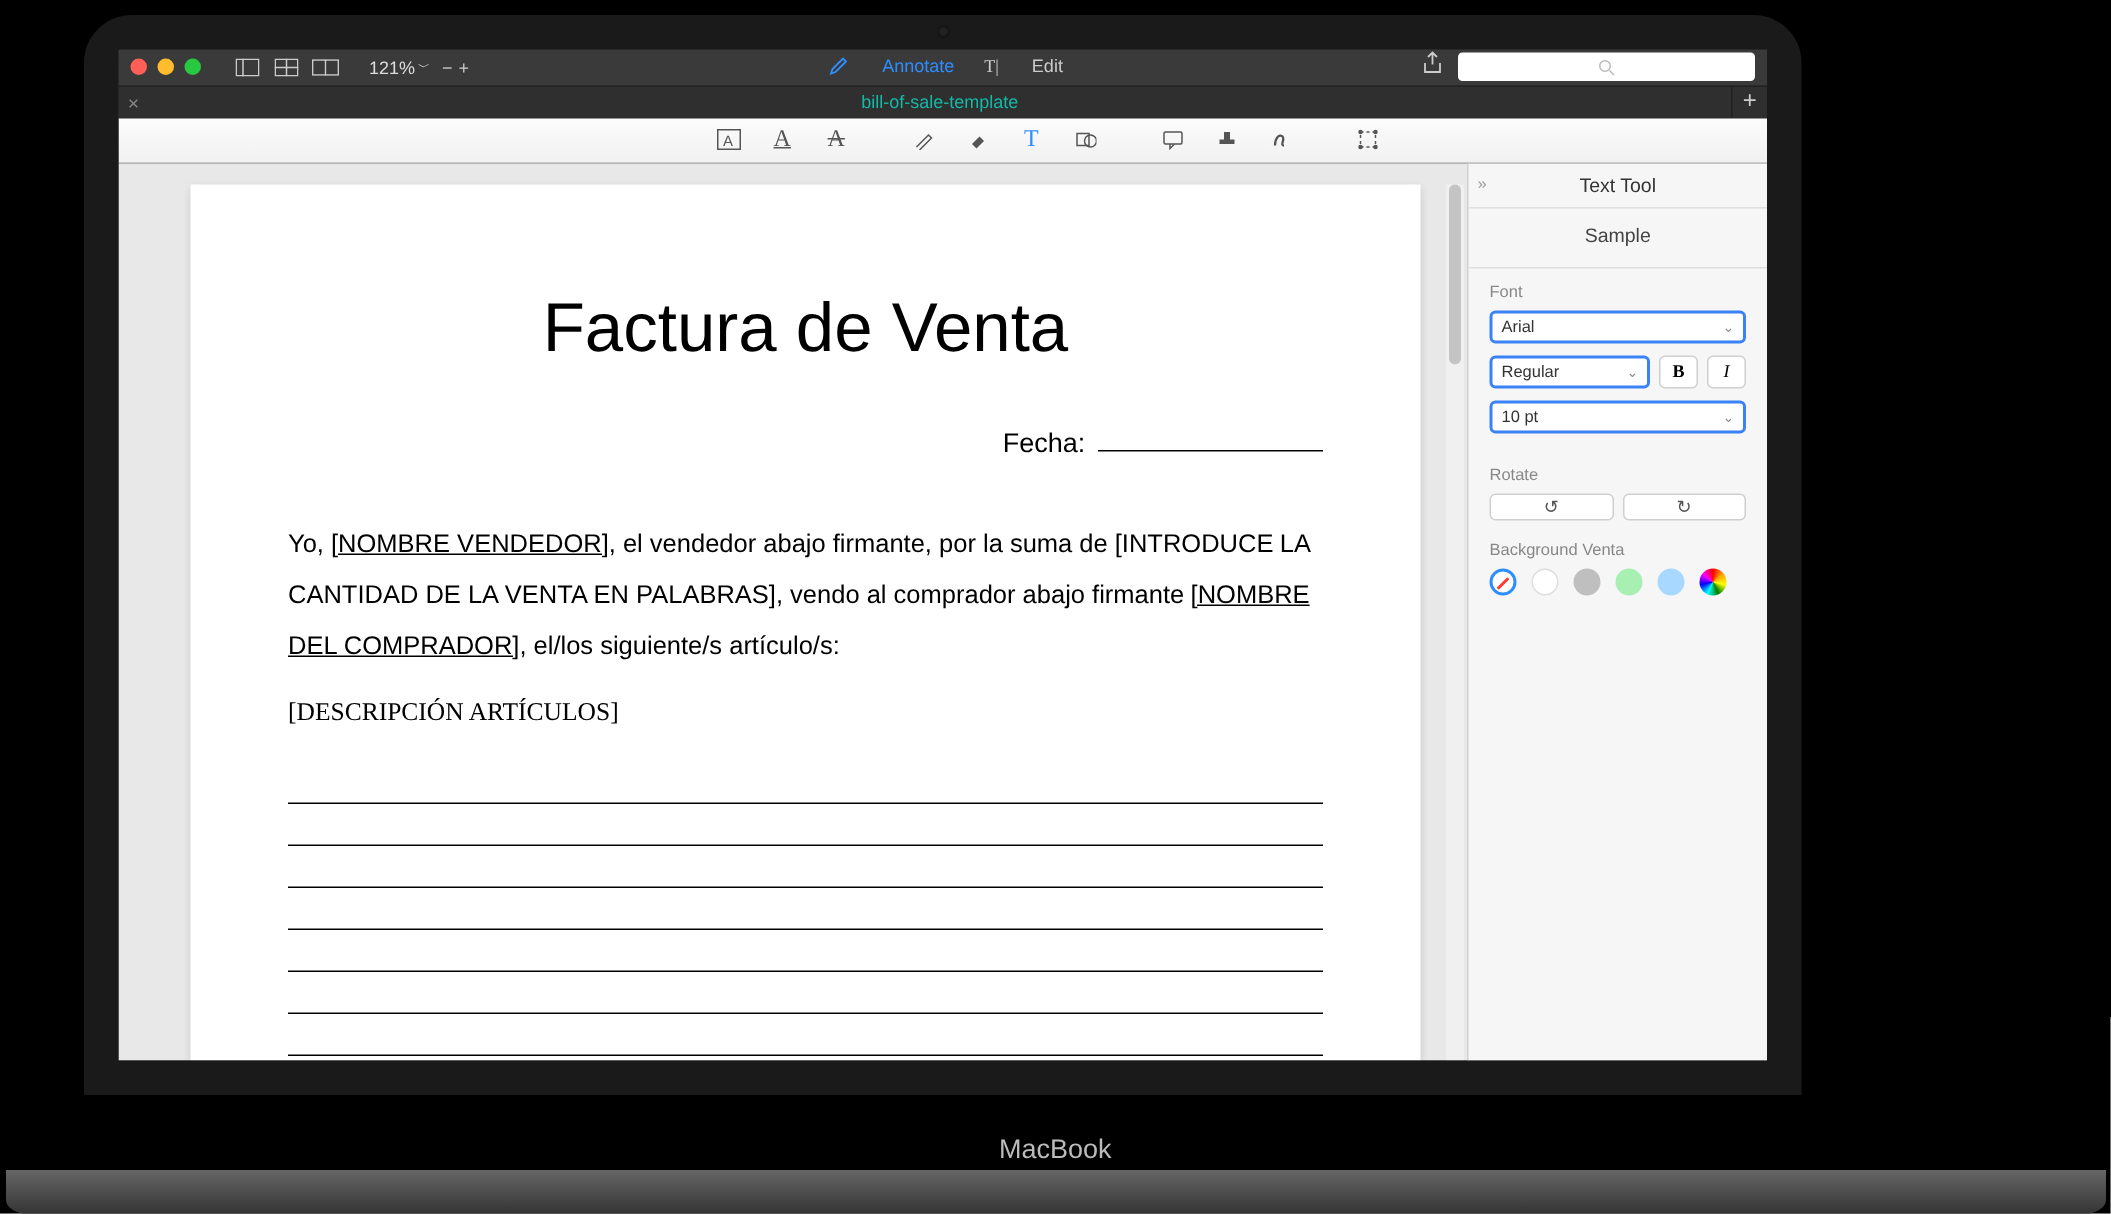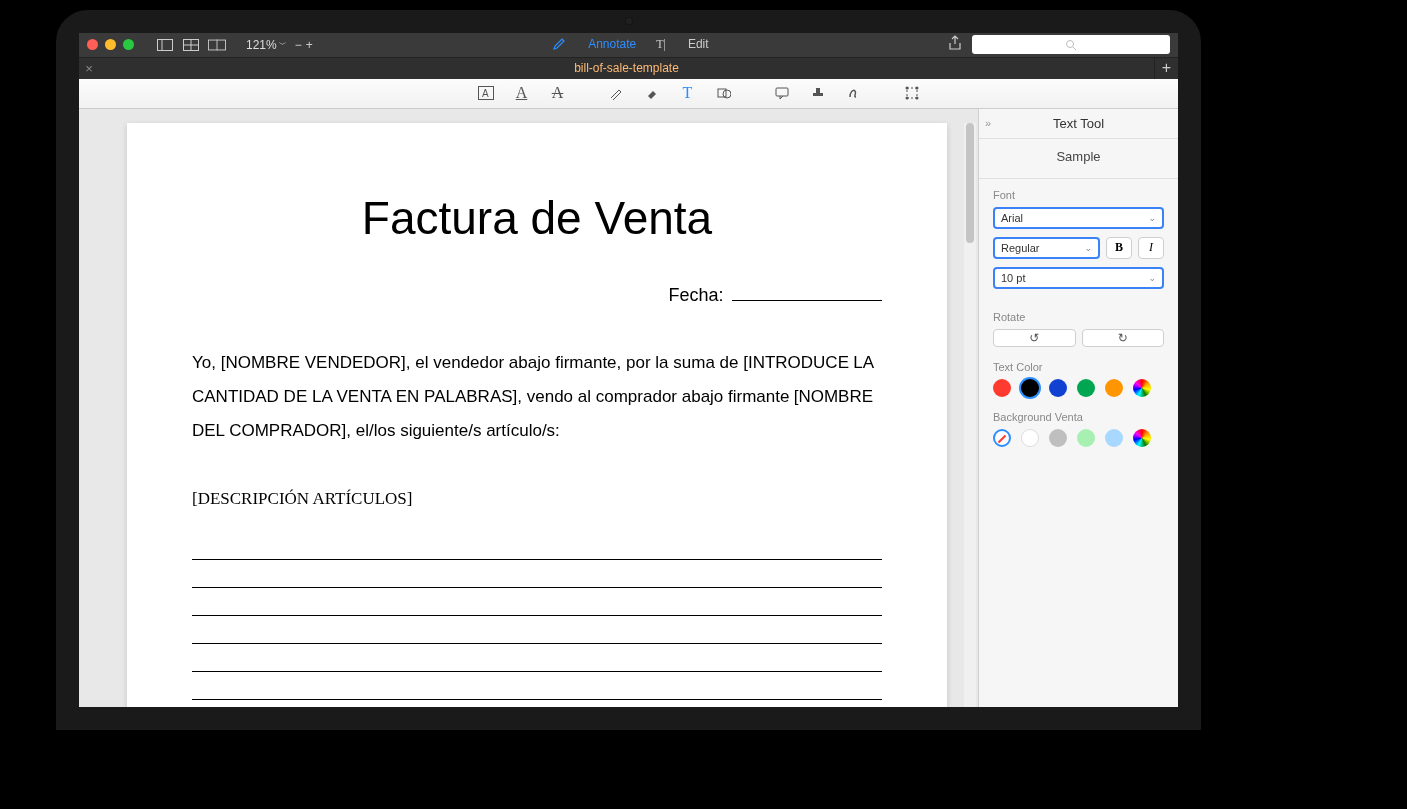--- a/index.html
+++ b/index.html
@@ -57,21 +57,21 @@
 .mode-btn { display: flex; align-items: flex-start; gap: 22px; font-size: 12px; color: #ccc; }
 .mode-btn.active { color: #2d8eff; }
 .titlebar-right { display: flex; align-items: center; gap: 10px; }
 .share-icon { color: #ccc; }
 .search-box { width: 198px; height: 19px; background: #fff; border-radius: 3px; display: flex; align-items: center; justify-content: center; }
 .search-box svg { opacity: 0.4; }
 
 
 .tabbar { height: 22px; background: #2f2f30; display: flex; align-items: center; border-top: 1px solid #222; }
 .tab-close { width: 20px; height: 20px; display: flex; align-items: center; justify-content: center; color: #888; font-size: 13px; cursor: pointer; }
-.tab-title { flex: 1; text-align: center; font-size: 12px; color: #fdba74; }
+.tab-title { flex: 1; text-align: center; font-size: 12px; color: #14b8a6; }
 .tab-add { width: 24px; height: 22px; display: flex; align-items: center; justify-content: center; color: #ccc; font-size: 16px; border-left: 1px solid #222; }
 
 
 .toolbar {
   height: 30px; background: linear-gradient(#fcfcfc,#f1f1f1);
   border-bottom: 1px solid #ccc;
   display: flex; align-items: center; justify-content: center; gap: 40px;
 }
 .tool-group { display: flex; gap: 18px; }
 .tool { width: 18px; height: 18px; display: flex; align-items: center; justify-content: center; color: #555; cursor: pointer; }
@@ -86,21 +86,21 @@
 .scrollbar-v::after { content:''; position: absolute; top: 0; left: 2px; width: 8px; height: 120px; background: #c4c4c4; border-radius: 4px; }
 .page {
   background: #fff; width: 100%; max-width: 820px; height: 100%; margin: 0 auto;
   box-shadow: 0 2px 6px rgba(0,0,0,0.15);
   padding: 38px 65px 0; overflow: hidden;
 }
 .doc-title { font-family: "Trebuchet MS", "Segoe UI", sans-serif; font-size: 46px; text-align: center; margin: 30px 0 26px; }
 .fecha-line { text-align: right; font-family: "Times New Roman", serif; font-size: 18px; margin-bottom: 40px; margin-top: 40px; }
 .fecha-blank { display: inline-block; width: 150px; border-bottom: 1.5px solid #000; vertical-align: baseline; margin-left: 4px; }
 .body-text { font-family: "Times New Roman", serif; font-size: 17px; line-height: 2; }
-.ul { }
+.ul { text-decoration: underline; }
 .desc-lines { margin-top: 16px; }
 .desc-lines .line { border-bottom: 1.5px solid #000; height: 28px; }
 
 
 .sidebar { width: 200px; background: #f6f6f6; border-left: 1px solid #d0d0d0; display: flex; flex-direction: column; font-size: 12px; }
 .sidebar-header { height: 30px; display: flex; align-items: center; justify-content: center; border-bottom: 1px solid #e0e0e0; position: relative; color: #333; font-size: 13px; }
 .collapse-arrow { position: absolute; left: 6px; color: #999; font-size: 11px; }
 .sample { text-align: center; padding: 10px 0 14px; font-size: 13px; color: #444; }
 .panel { padding: 0 14px 14px; }
 .panel-label { color: #888; font-size: 11px; margin-bottom: 6px; display: block; }
@@ -286,21 +286,21 @@
             <div class="doc-title">Factura de Venta</div>
             <div class="fecha-line">
               <span>Fecha:</span>
               <span class="fecha-blank"></span>
             </div>
             <div class="body-text">
               <span>Yo, </span><span class="ul">[NOMBRE VENDEDOR]</span><span>, el vendedor abajo firmante, por la suma de [INTRODUCE</span>
               <span>LA CANTIDAD DE LA VENTA EN PALABRAS], vendo al comprador abajo firmante</span>
               <span class="ul">[NOMBRE DEL COMPRADOR]</span><span>, el/los siguiente/s artículo/s:</span>
             </div>
-            <div class="body-text" style="margin-top:34px;">[DESCRIPCIÓN ARTÍCULOS]</div>
+            <div class="body-text" style="margin-top:10px;">[DESCRIPCIÓN ARTÍCULOS]</div>
             <div class="desc-lines">
               <div class="line"></div>
               <div class="line"></div>
               <div class="line"></div>
               <div class="line"></div>
               <div class="line"></div>
               <div class="line"></div>
               <div class="line"></div>
             </div>
           </div>
@@ -338,39 +338,31 @@
             </div>
           </div>
           <div class="panel">
             <span class="panel-label">Rotate</span>
             <div class="rotate-row">
               <div class="rotate-btn">↺</div>
               <div class="rotate-btn">↻</div>
             </div>
           </div>
           <div class="panel">
-            <span class="panel-label">Text Color</span>
-            <div class="color-row">
-              <div class="swatch" style="background:#ff3b30"></div>
-              <div class="swatch selected" style="background:#000"></div>
-              <div class="swatch" style="background:#1141d0"></div>
-              <div class="swatch" style="background:#00a651"></div>
-              <div class="swatch" style="background:#ff9500"></div>
-              <div class="swatch rainbow"></div>
-            </div>
-          </div>
-          <div class="panel">
             <span class="panel-label">Background Venta</span>
             <div class="color-row">
               <div class="swatch none"></div>
               <div class="swatch" style="background:#fff;border:1px solid #ddd"></div>
               <div class="swatch" style="background:#bfbfbf"></div>
               <div class="swatch" style="background:#a8f0b2"></div>
               <div class="swatch" style="background:#a8d8ff"></div>
               <div class="swatch rainbow"></div>
             </div>
           </div>
         </div>
       </div>
 
     </div>
   </div>
+  <div class="base">
+    <div class="base-label">MacBook</div>
+  </div>
 </div>
 
 </body></html>

